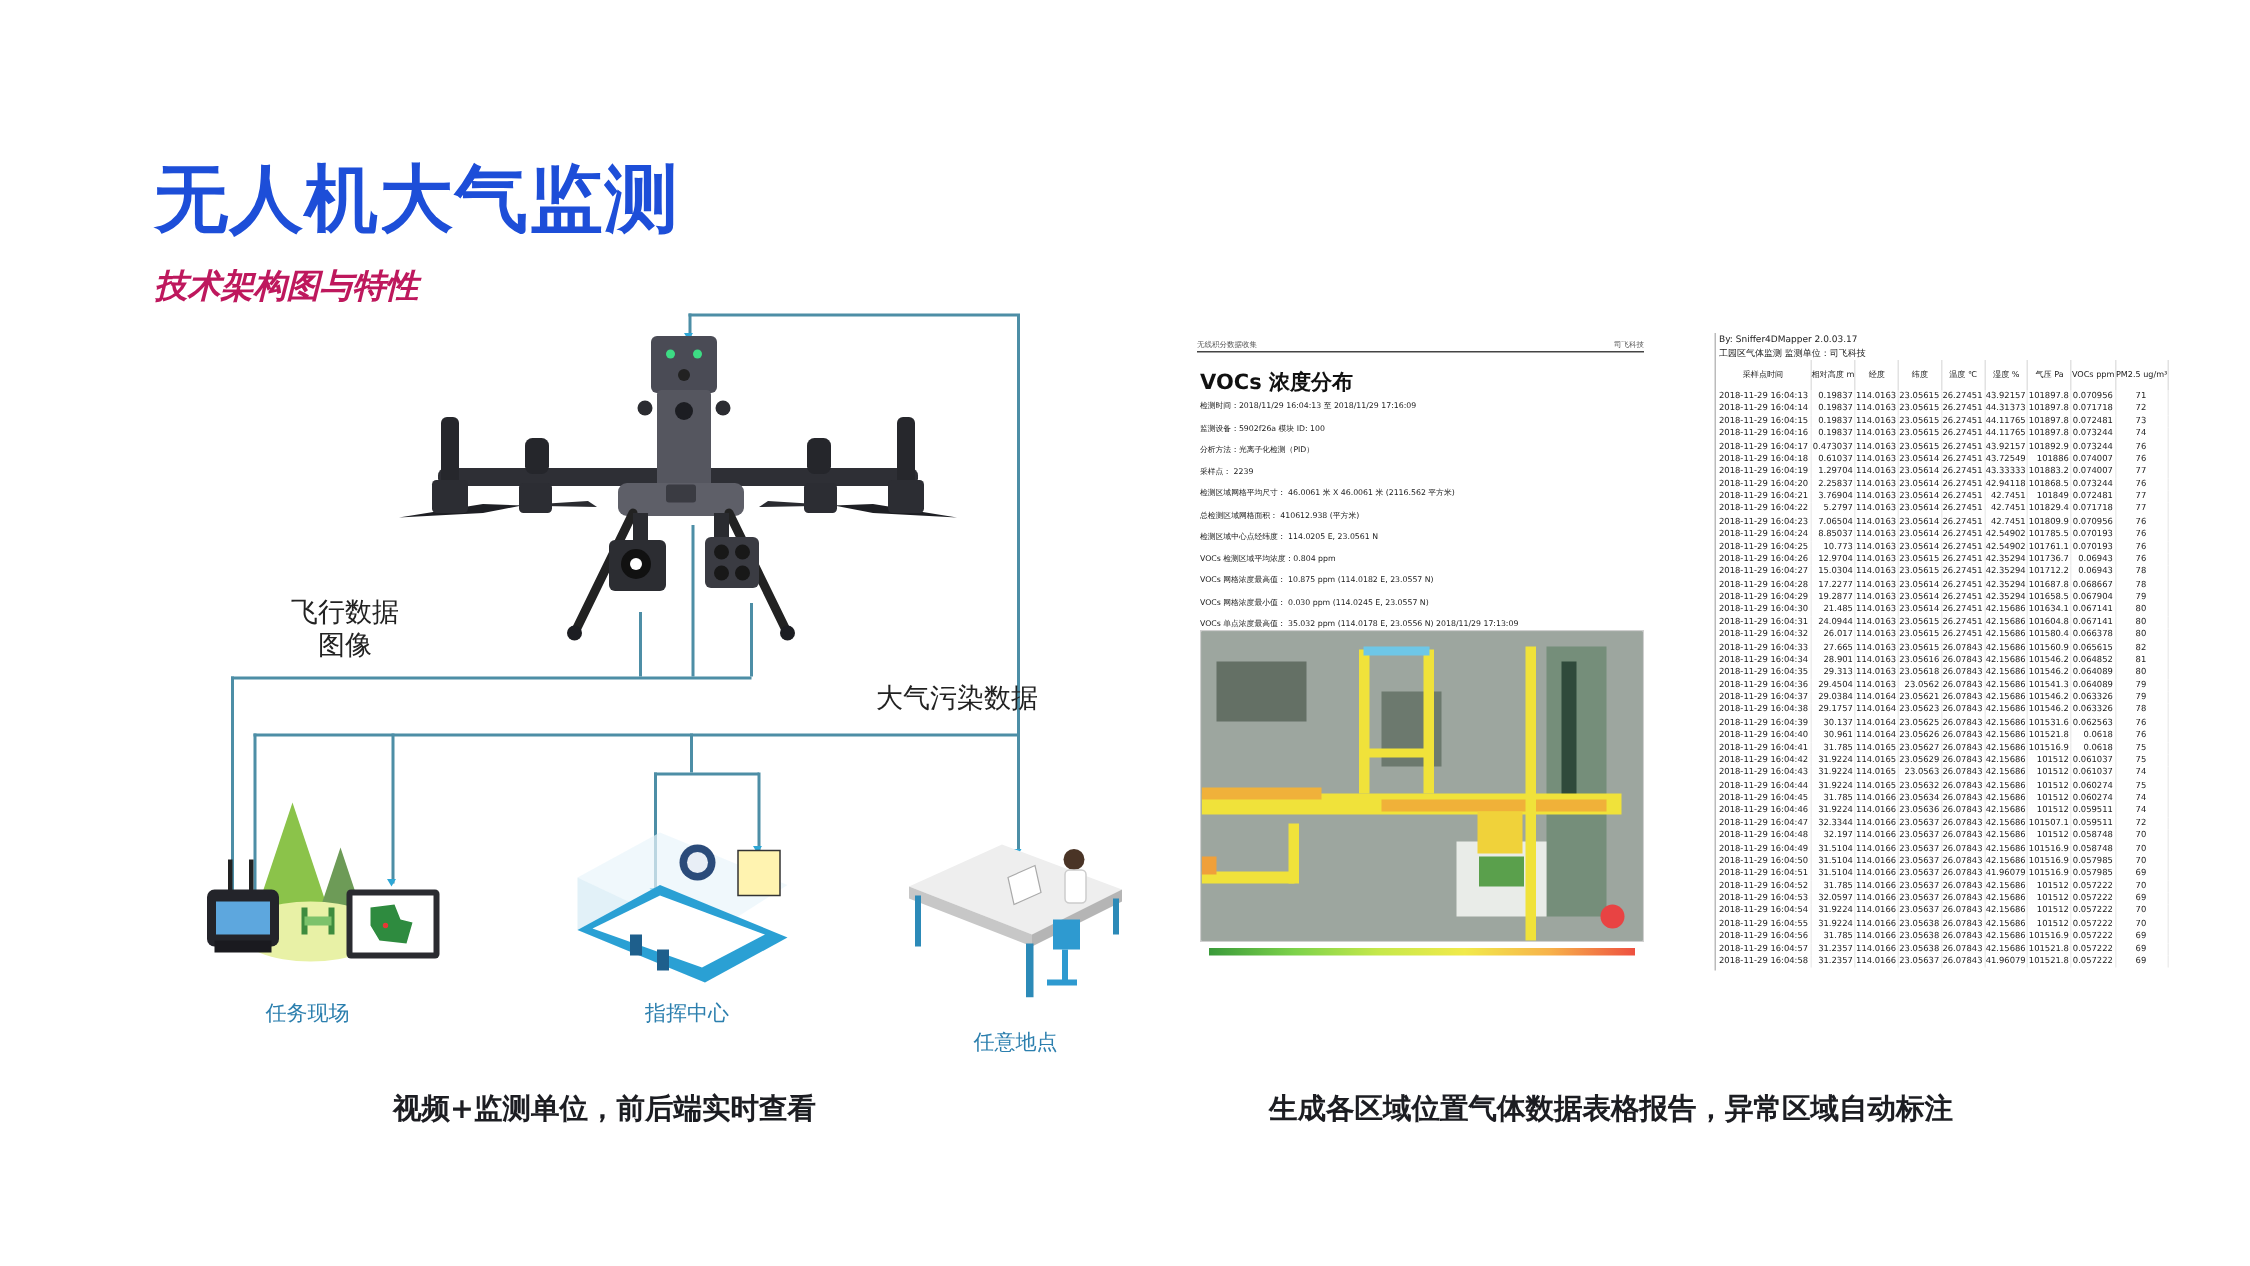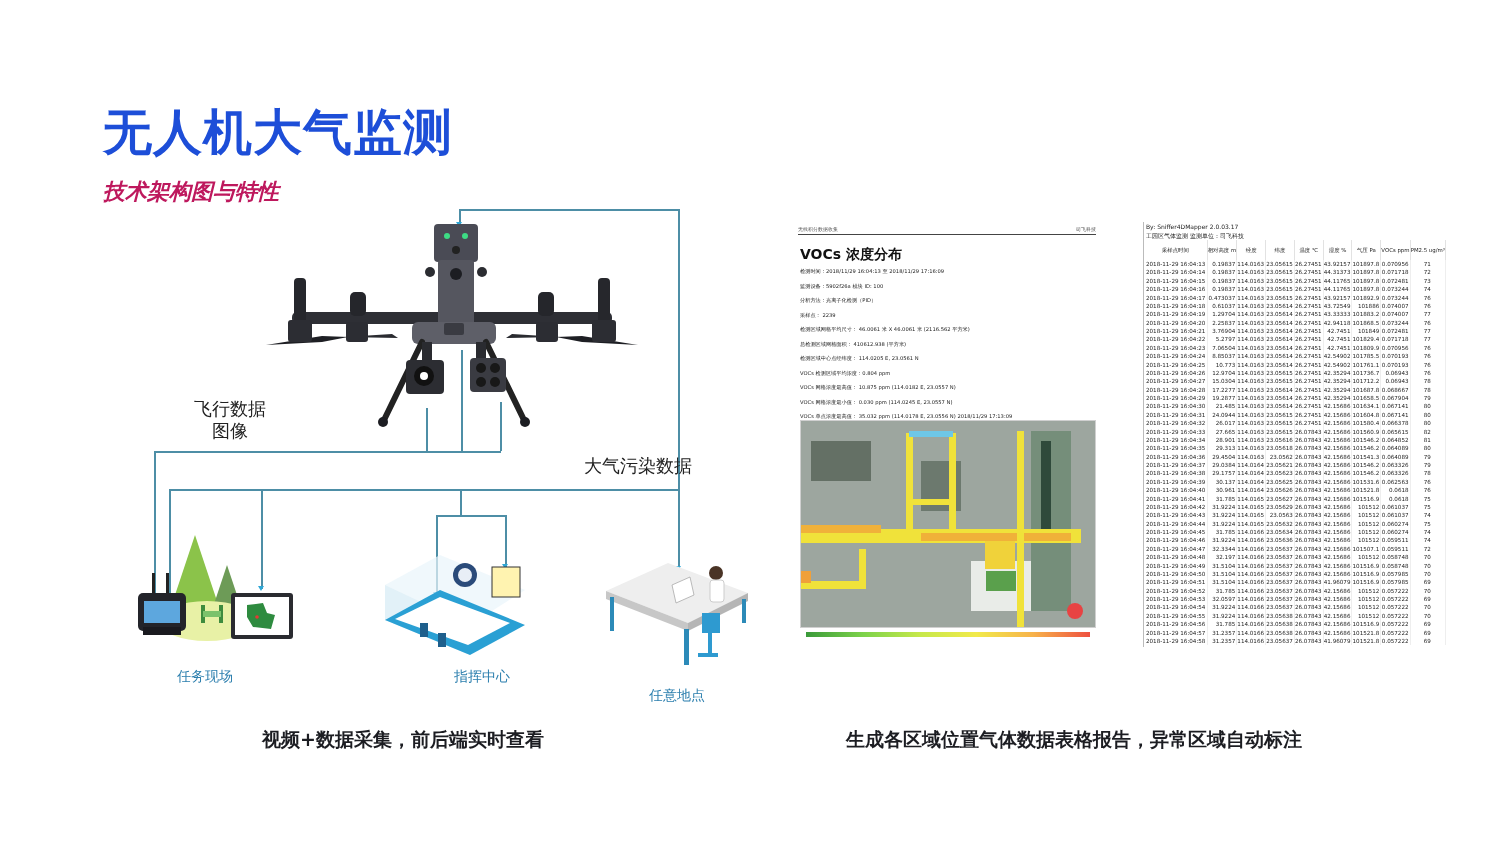--- a/index.html
+++ b/index.html
@@ -171,21 +171,21 @@
   <rect x="144" y="44" width="4" height="24" fill="#2c8ab8"></rect>
   <polygon points="74,30 92,22 96,40 78,48" fill="#ffffff" stroke="#aaa" stroke-width="0.8"></polygon>
   <circle cx="118" cy="18" r="7" fill="#4a3426"></circle>
   <rect x="112" y="25" width="14" height="22" rx="3" fill="#ffffff" stroke="#ccc"></rect>
   <rect x="104" y="58" width="18" height="20" fill="#2e9ad0"></rect>
   <rect x="110" y="78" width="4" height="22" fill="#2e9ad0"></rect>
   <rect x="100" y="98" width="20" height="4" fill="#2e9ad0"></rect>
 </svg>
 
 <div class="label-blue" style="left:177px; top:667px;">任务现场</div>
-<div class="label-blue" style="left:454px; top:667px;">指挥中心</div>
+<div class="label-blue" style="left:430px; top:667px;">指挥中心</div>
 <div class="label-blue" style="left:649px; top:686px;">任意地点</div>
 
 <div class="report">
   <div class="hdr">
     <span>无线积分数据收集</span>
     <span>司飞科技</span>
   </div>
   <div class="rtitle">VOCs 浓度分布</div>
   <div class="rows">
     <div>检测时间：2018/11/29 16:04:13 至 2018/11/29 17:16:09</div>
@@ -751,14 +751,14 @@
           <td>26.07843</td>
           <td>41.96079</td>
           <td>101521.8</td>
           <td>0.057222</td>
           <td>69</td>
         </tr>
       </tbody>
   </table>
 </div>
 
-<div class="caption" style="left:262px;">视频+数据采集，前后端实时查看</div>
+<div class="caption" style="left:262px;">视频+监测单位，前后端实时查看</div>
 <div class="caption" style="left:846px;">生成各区域位置气体数据表格报告，异常区域自动标注</div>
 
 </body></html>

